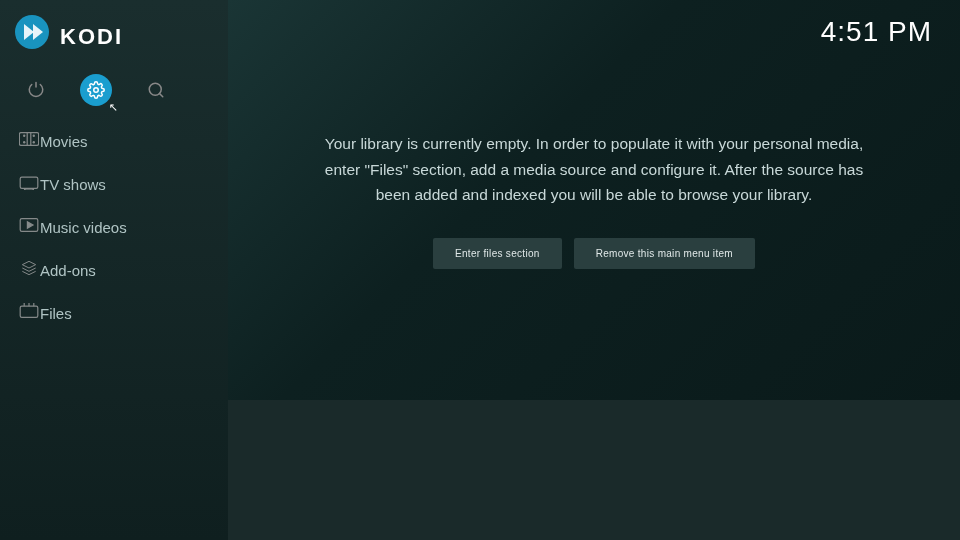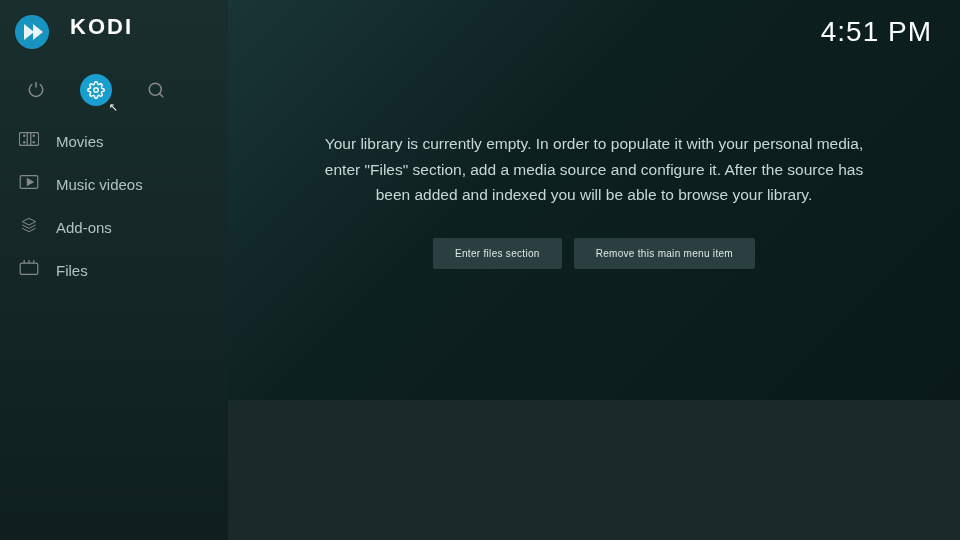--- a/index.html
+++ b/index.html
@@ -18,23 +18,23 @@
       width: 228px;
       min-width: 228px;
       height: 540px;
       background: linear-gradient(180deg, #1a2e2e 0%, #0f1f1f 100%);
       display: flex;
       flex-direction: column;
     }
 
     .sidebar-header {
       display: flex;
-      align-items: flex-start;
+      align-items: flex-end;
       padding: 14px 16px 14px 14px;
-      gap: 20px;
+      gap: 10px;
       border-bottom: none;
     }
 
     .kodi-logo {
       width: 36px;
       height: 36px;
       flex-shrink: 0;
     }
 
     .kodi-title {
@@ -72,21 +72,20 @@
     .sidebar-nav {
       display: flex;
       flex-direction: column;
       flex: 1;
       padding-top: 4px;
     }
 
     .nav-item {
       display: flex;
       align-items: center;
-      gap: 16px;
       padding: 11px 16px 11px 18px;
       color: #b0c4c4;
       cursor: pointer;
       font-size: 15px;
       font-weight: 400;
       transition: background 0.15s, color 0.15s;
     }
 
     .nav-item .nav-icon {
       font-size: 17px;
@@ -215,20 +214,31 @@
             <circle cx="18" cy="6" r="1.5" fill="#aaa"></circle>
             <circle cx="6" cy="14" r="1.5" fill="#aaa"></circle>
             <circle cx="18" cy="14" r="1.5" fill="#aaa"></circle>
             <rect x="9" y="2" width="1.5" height="16" fill="#aaa"></rect>
             <rect x="13.5" y="2" width="1.5" height="16" fill="#aaa"></rect>
           </svg>
       </span>
       <span class="nav-label">Movies</span>
     </div>
 
+    <div class="nav-item">
+      <span class="nav-icon">
+        <svg width="20" height="16" viewBox="0 0 24 20" fill="none" stroke="#aaa" stroke-width="1.5">
+            <rect x="1" y="4" width="22" height="14" rx="2"></rect>
+            <line x1="8" y1="18" x2="6" y2="20"></line>
+            <line x1="16" y1="18" x2="18" y2="20"></line>
+            <line x1="6" y1="20" x2="18" y2="20"></line>
+          </svg>
+      </span>
+      <span class="nav-label">TV shows</span>
+    </div>
 
 
     <div class="nav-item">
       <span class="nav-icon">
         <svg width="20" height="16" viewBox="0 0 24 20" fill="none" stroke="#aaa" stroke-width="1.5">
             <rect x="1" y="2" width="22" height="16" rx="2"></rect>
             <polygon points="10,6 10,14 17,10" fill="#aaa"></polygon>
           </svg>
       </span>
       <span class="nav-label">Music videos</span>

